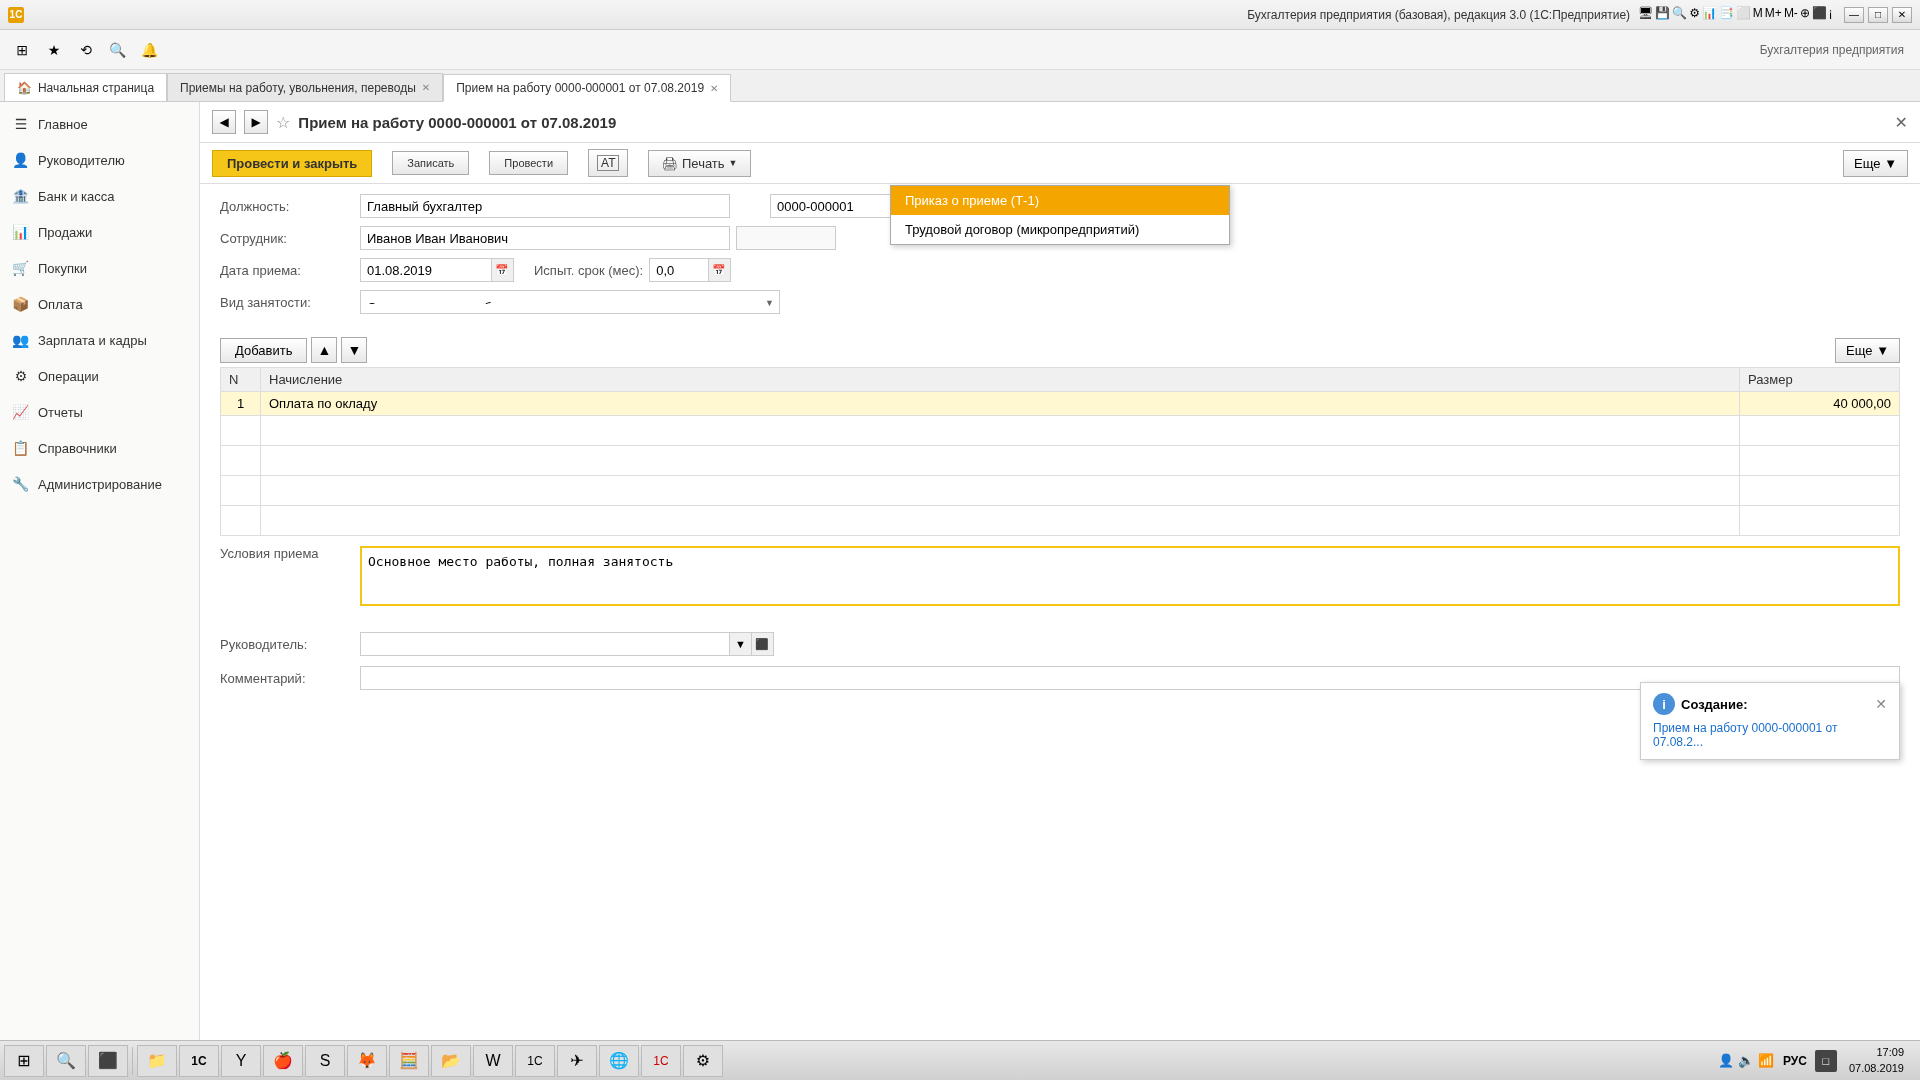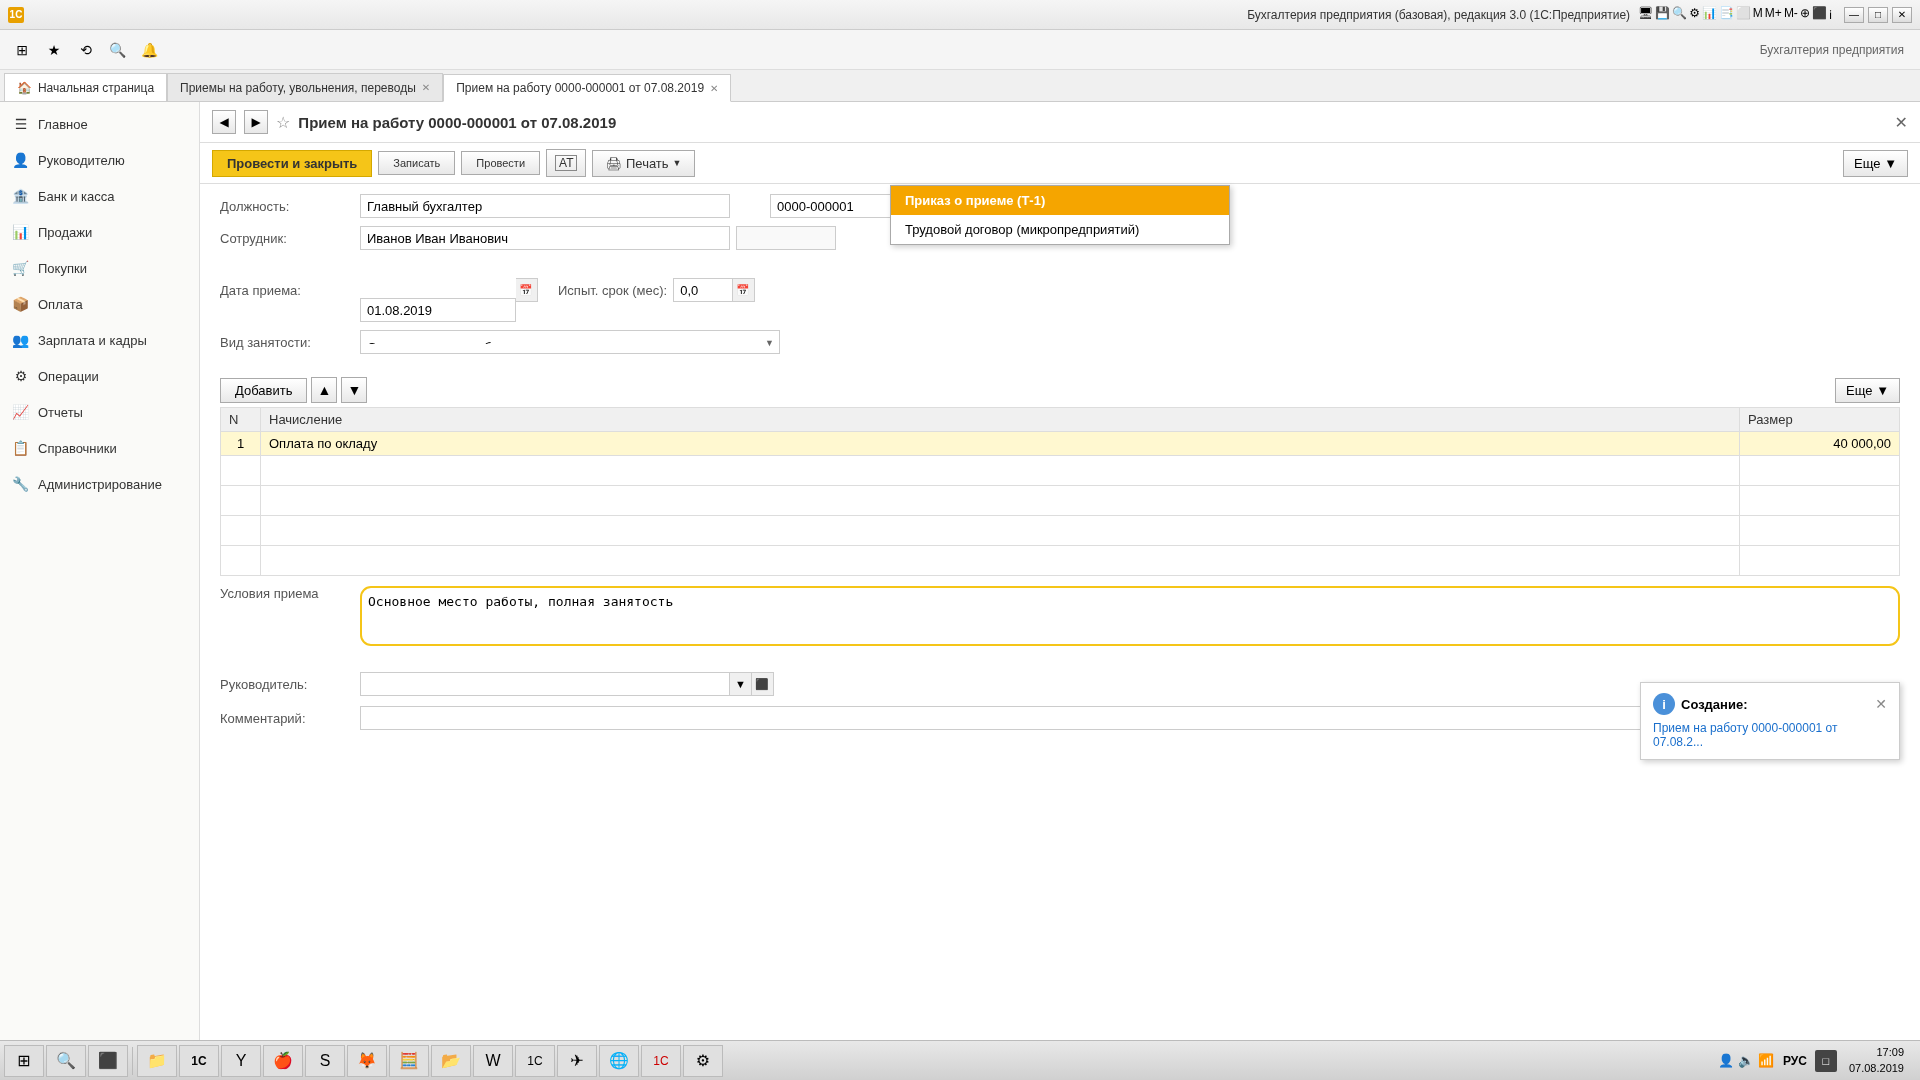--- a/index.html
+++ b/index.html
@@ -128,21 +128,21 @@
       color: #333;
       flex: 1;
     }
     .doc-close-btn { cursor: pointer; color: #666; font-size: 16px; }
 
     
     .doc-toolbar {
       display: flex;
       align-items: center;
       padding: 6px 12px;
-      gap: 6px;
+      gap: 20px;
       border-bottom: 1px solid #ddd;
       background: #fff;
     }
     .btn-primary {
       background: #f5c518;
       border: 1px solid #d4a800;
       padding: 5px 14px;
       font-size: 13px;
       font-weight: bold;
       cursor: pointer;
@@ -200,21 +200,21 @@
       flex-shrink: 0;
     }
     .form-input {
       border: 1px solid #ccc;
       padding: 3px 6px;
       font-size: 13px;
       background: #fff;
       height: 24px;
     }
     .form-input-wide { width: 370px; }
-    .form-input-med { width: 156px; margin-top: 40px; }
+    .form-input-med { width: 132px; }
     .form-input-num { width: 60px; }
     .form-input-select {
       border: 1px solid #ccc;
       padding: 9px 6px;
       font-size: 13px;
       background: #fff;
       height: 24px;
       width: 420px;
       appearance: none;
       position: relative;
@@ -371,21 +371,21 @@
     }
     .print-dropdown-item {
       padding: 7px 14px;
       font-size: 13px;
       cursor: pointer;
       color: #000000;
     }
     .print-dropdown-item:first-child {
       background: #f5a500;
       color: #fff;
-      font-weight: bold;
+      font-weight: normal;
     }
 
     
     .notification {
       position: absolute;
       bottom: 280px;
       right: 20px;
       width: 260px;
       background: #fff;
       border: 1px solid #ccc;
@@ -684,21 +684,21 @@
             <td></td>
             <td></td>
             <td></td>
           </tr>
       </tbody>
     </table>
 
     <div class="conditions-area">
       <div class="form-row" style="align-items:flex-start;">
         <span class="form-label">Условия приема</span>
-        <textarea class="conditions-textarea" style="flex: 1 1 0%; border-radius: 11px;">Основное место работы, полная занятость</textarea>
+        <textarea class="conditions-textarea" style="flex: 1 1 0%;">Основное место работы, полная занятость</textarea>
       </div>
     </div>
 
     <div class="bottom-fields">
       <div class="ruk-row">
         <span class="form-label">Руководитель:</span>
         <input class="ruk-input" type="text" value="" style="">
         <div class="ruk-btn">▼</div>
         <div class="ruk-btn2">⬛</div>
       </div>

